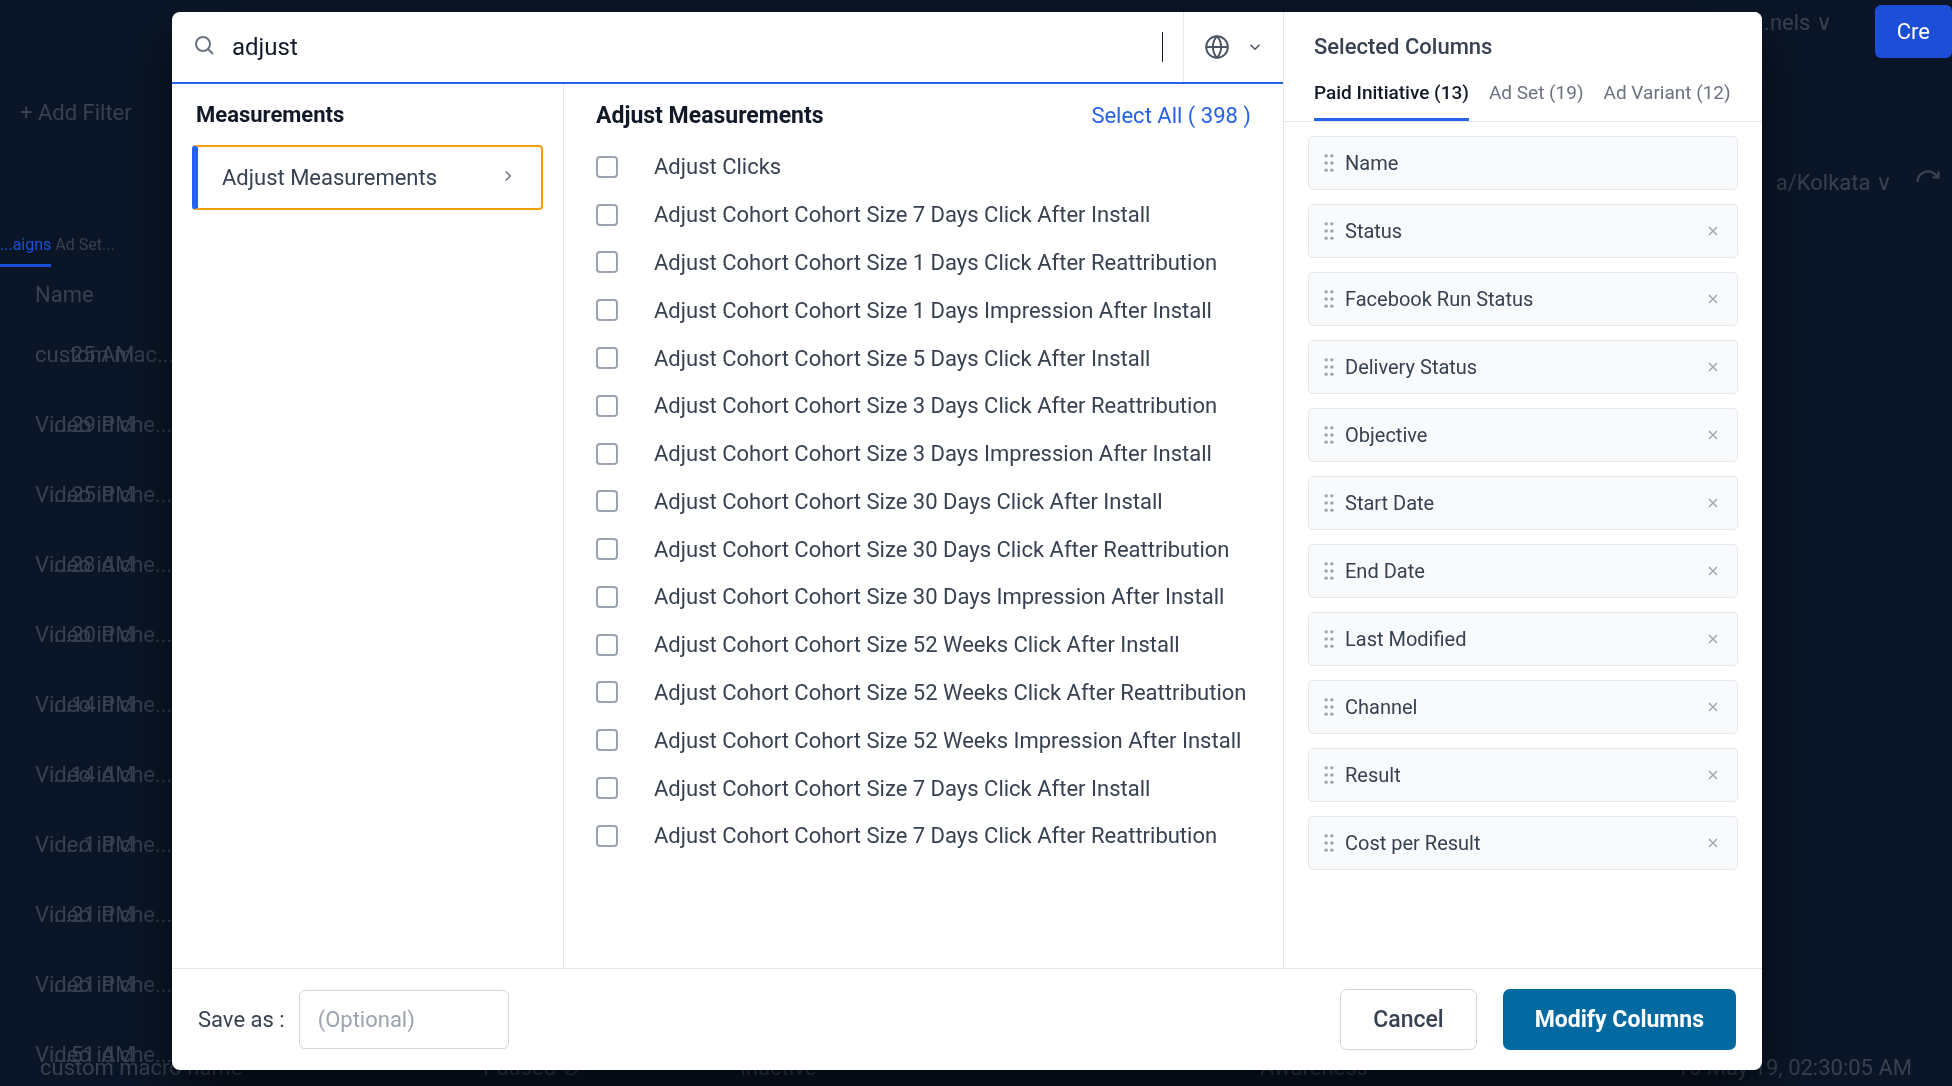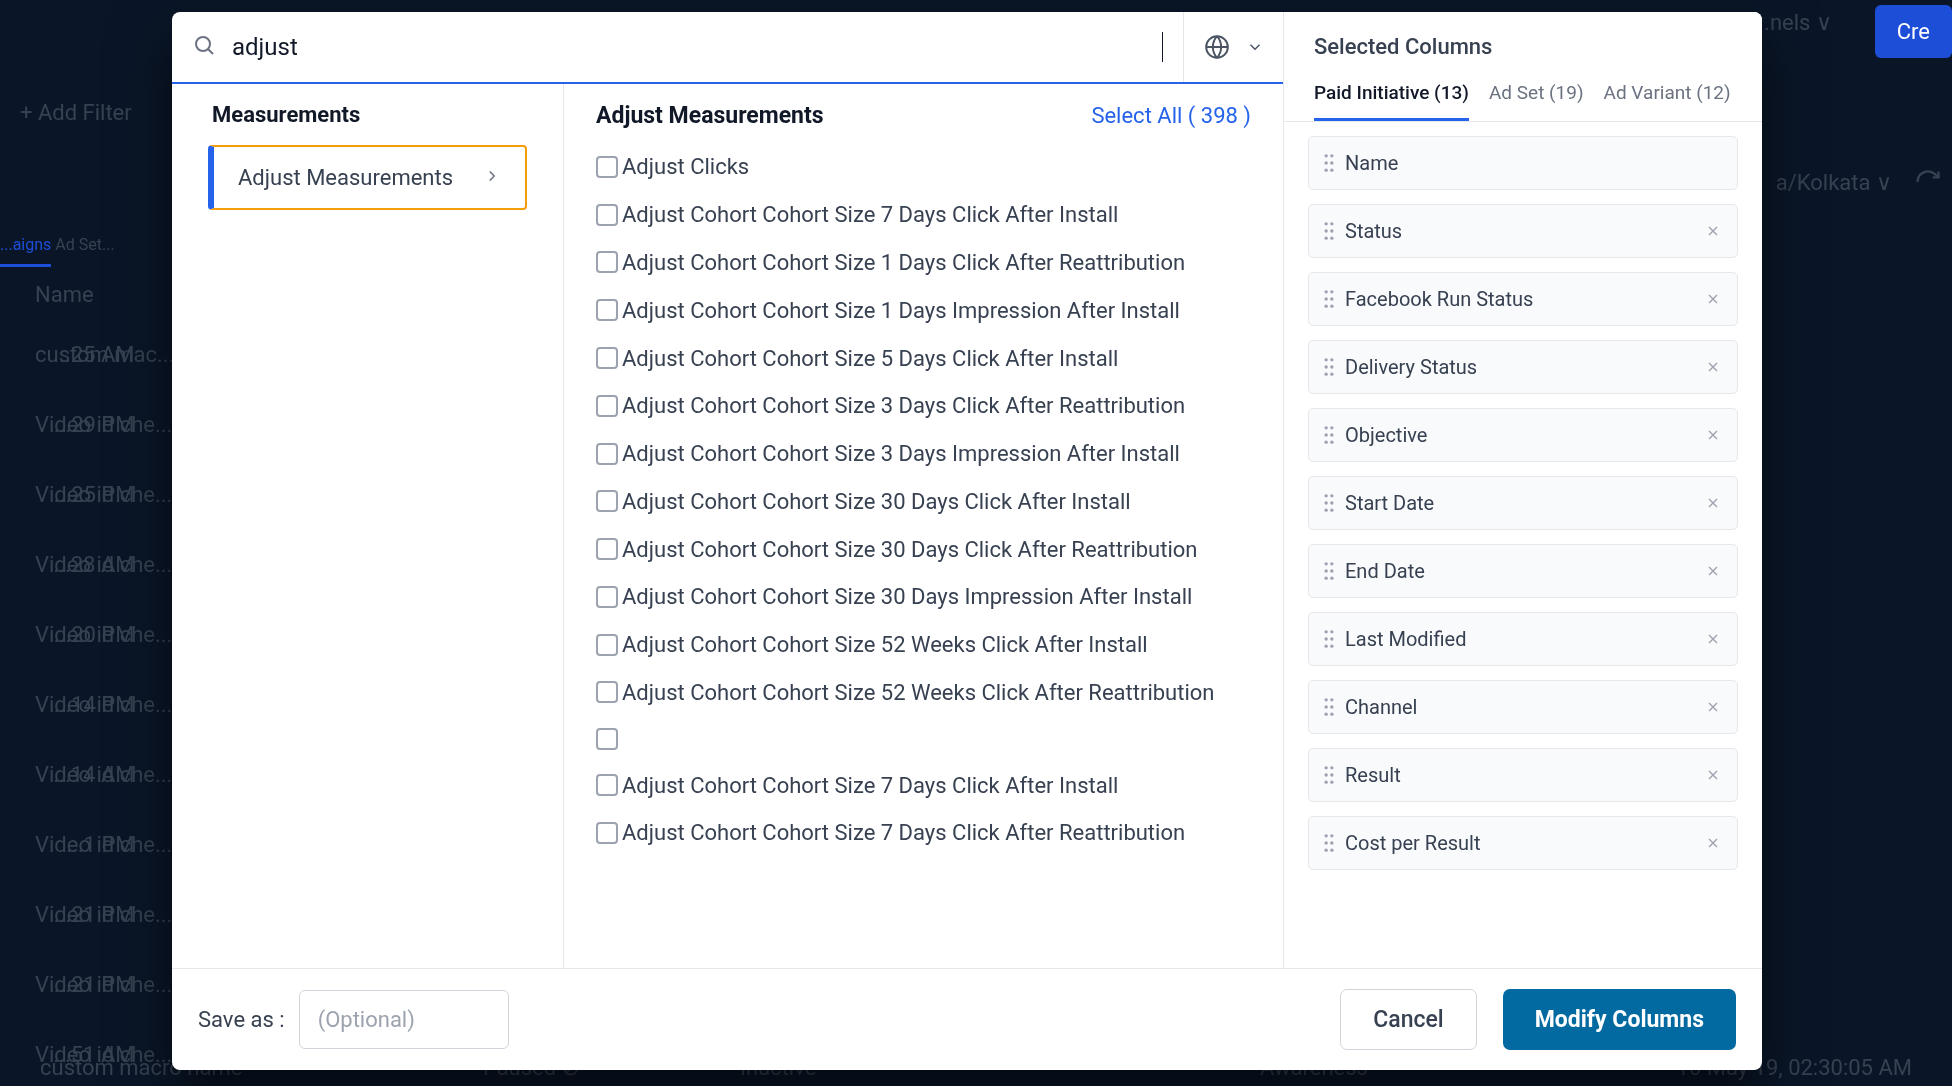--- a/index.html
+++ b/index.html
@@ -31,31 +31,31 @@
 .left-panel { flex: 1; display: flex; flex-direction: column; border-right: 1px solid #e5e7eb; }
 .search-row { display: flex; border-bottom: 2px solid #2563eb; }
 .search-box { flex: 1; display: flex; align-items: center; padding: 0 20px; height: 70px; }
 .search-icon { color: #6b7280; margin-right: 16px; }
 .search-input { flex: 1; border: none; outline: none; font-size: 24px; color: #111827; }
 .search-cursor { width: 1.5px; height: 30px; background: #111827; animation: blink 1s infinite; margin-left: -2px; }
 @keyframes blink { 50% { opacity: 0; } }
 .globe-dropdown { width: 100px; border-left: 1px solid #e5e7eb; display: flex; align-items: center; justify-content: center; gap: 16px; color: #4b5563; cursor: pointer; }
 
 .columns-area { flex: 1; display: flex; overflow: hidden; }
-.category-panel { width: 392px; border-right: 1px solid #e5e7eb; padding: 18px 36px; }
+.category-panel { width: 392px; border-right: 1px solid #e5e7eb; padding: 18px 20px; }
 .category-header { font-size: 22px; font-weight: 700; color: #111827; margin-bottom: 18px; padding-left: 4px; }
 .category-item { display: flex; align-items: center; justify-content: space-between; padding: 18px 24px; border: 2px solid #f59e0b; border-left: 6px solid #2563eb; border-radius: 4px; cursor: pointer; }
 .category-item-label { font-size: 22px; color: #374151; }
 .chevron-right { color: #6b7280; }
 
 .metrics-panel { flex: 1; padding: 18px 32px; overflow-y: auto; }
 .metrics-header { display: flex; justify-content: space-between; align-items: center; margin-bottom: 14px; }
 .metrics-title { font-size: 23px; font-weight: 700; color: #111827; }
 .select-all { font-size: 22px; color: #2563eb; cursor: pointer; }
-.metric-row { display: flex; align-items: center; gap: 4px; padding: 11.4px 0; cursor: pointer; }
+.metric-row { display: flex; align-items: center; gap: 36px; padding: 11.4px 0; cursor: pointer; }
 .checkbox { width: 22px; height: 22px; border: 2px solid #9ca3af; border-radius: 4px; flex-shrink: 0; }
 .metric-label { font-size: 22px; color: #374151; }
 
 .right-panel { width: 478px; display: flex; flex-direction: column; background: #fff; }
 .selected-header { padding: 22px 30px 12px; font-size: 22px; color: #374151; font-weight: 500; }
 .selected-tabs { display: flex; gap: 20px; padding: 0 30px; border-bottom: 1px solid #e5e7eb; }
 .selected-tab { padding: 10px 0 14px; font-size: 19px; color: #6b7280; cursor: pointer; white-space: nowrap; }
 .selected-tab.active { color: #111827; border-bottom: 3px solid #2563eb; font-weight: 500; }
 .selected-list { flex: 1; padding: 14px 24px; overflow-y: auto; display: flex; flex-direction: column; gap: 14px; }
 .selected-item { display: flex; align-items: center; background: #f9fafb; border: 1px solid #e5e7eb; border-radius: 5px; padding: 14px 14px; gap: 10px; }
@@ -237,20 +237,21 @@
               <div class="metric-row">
                 <div class="checkbox"></div>
                 <div class="metric-label">Adjust Cohort Cohort Size 52 Weeks Click After Install</div>
               </div>
               <div class="metric-row">
                 <div class="checkbox"></div>
                 <div class="metric-label">Adjust Cohort Cohort Size 52 Weeks Click After Reattribution</div>
               </div>
               <div class="metric-row">
                 <div class="checkbox"></div>
+                <div class="metric-label">Adjust Cohort Cohort Size 52 Weeks Impression After Install</div>
               </div>
               <div class="metric-row">
                 <div class="checkbox"></div>
                 <div class="metric-label">Adjust Cohort Cohort Size 7 Days Click After Install</div>
               </div>
               <div class="metric-row">
                 <div class="checkbox"></div>
                 <div class="metric-label">Adjust Cohort Cohort Size 7 Days Click After Reattribution</div>
               </div>
             </div>

